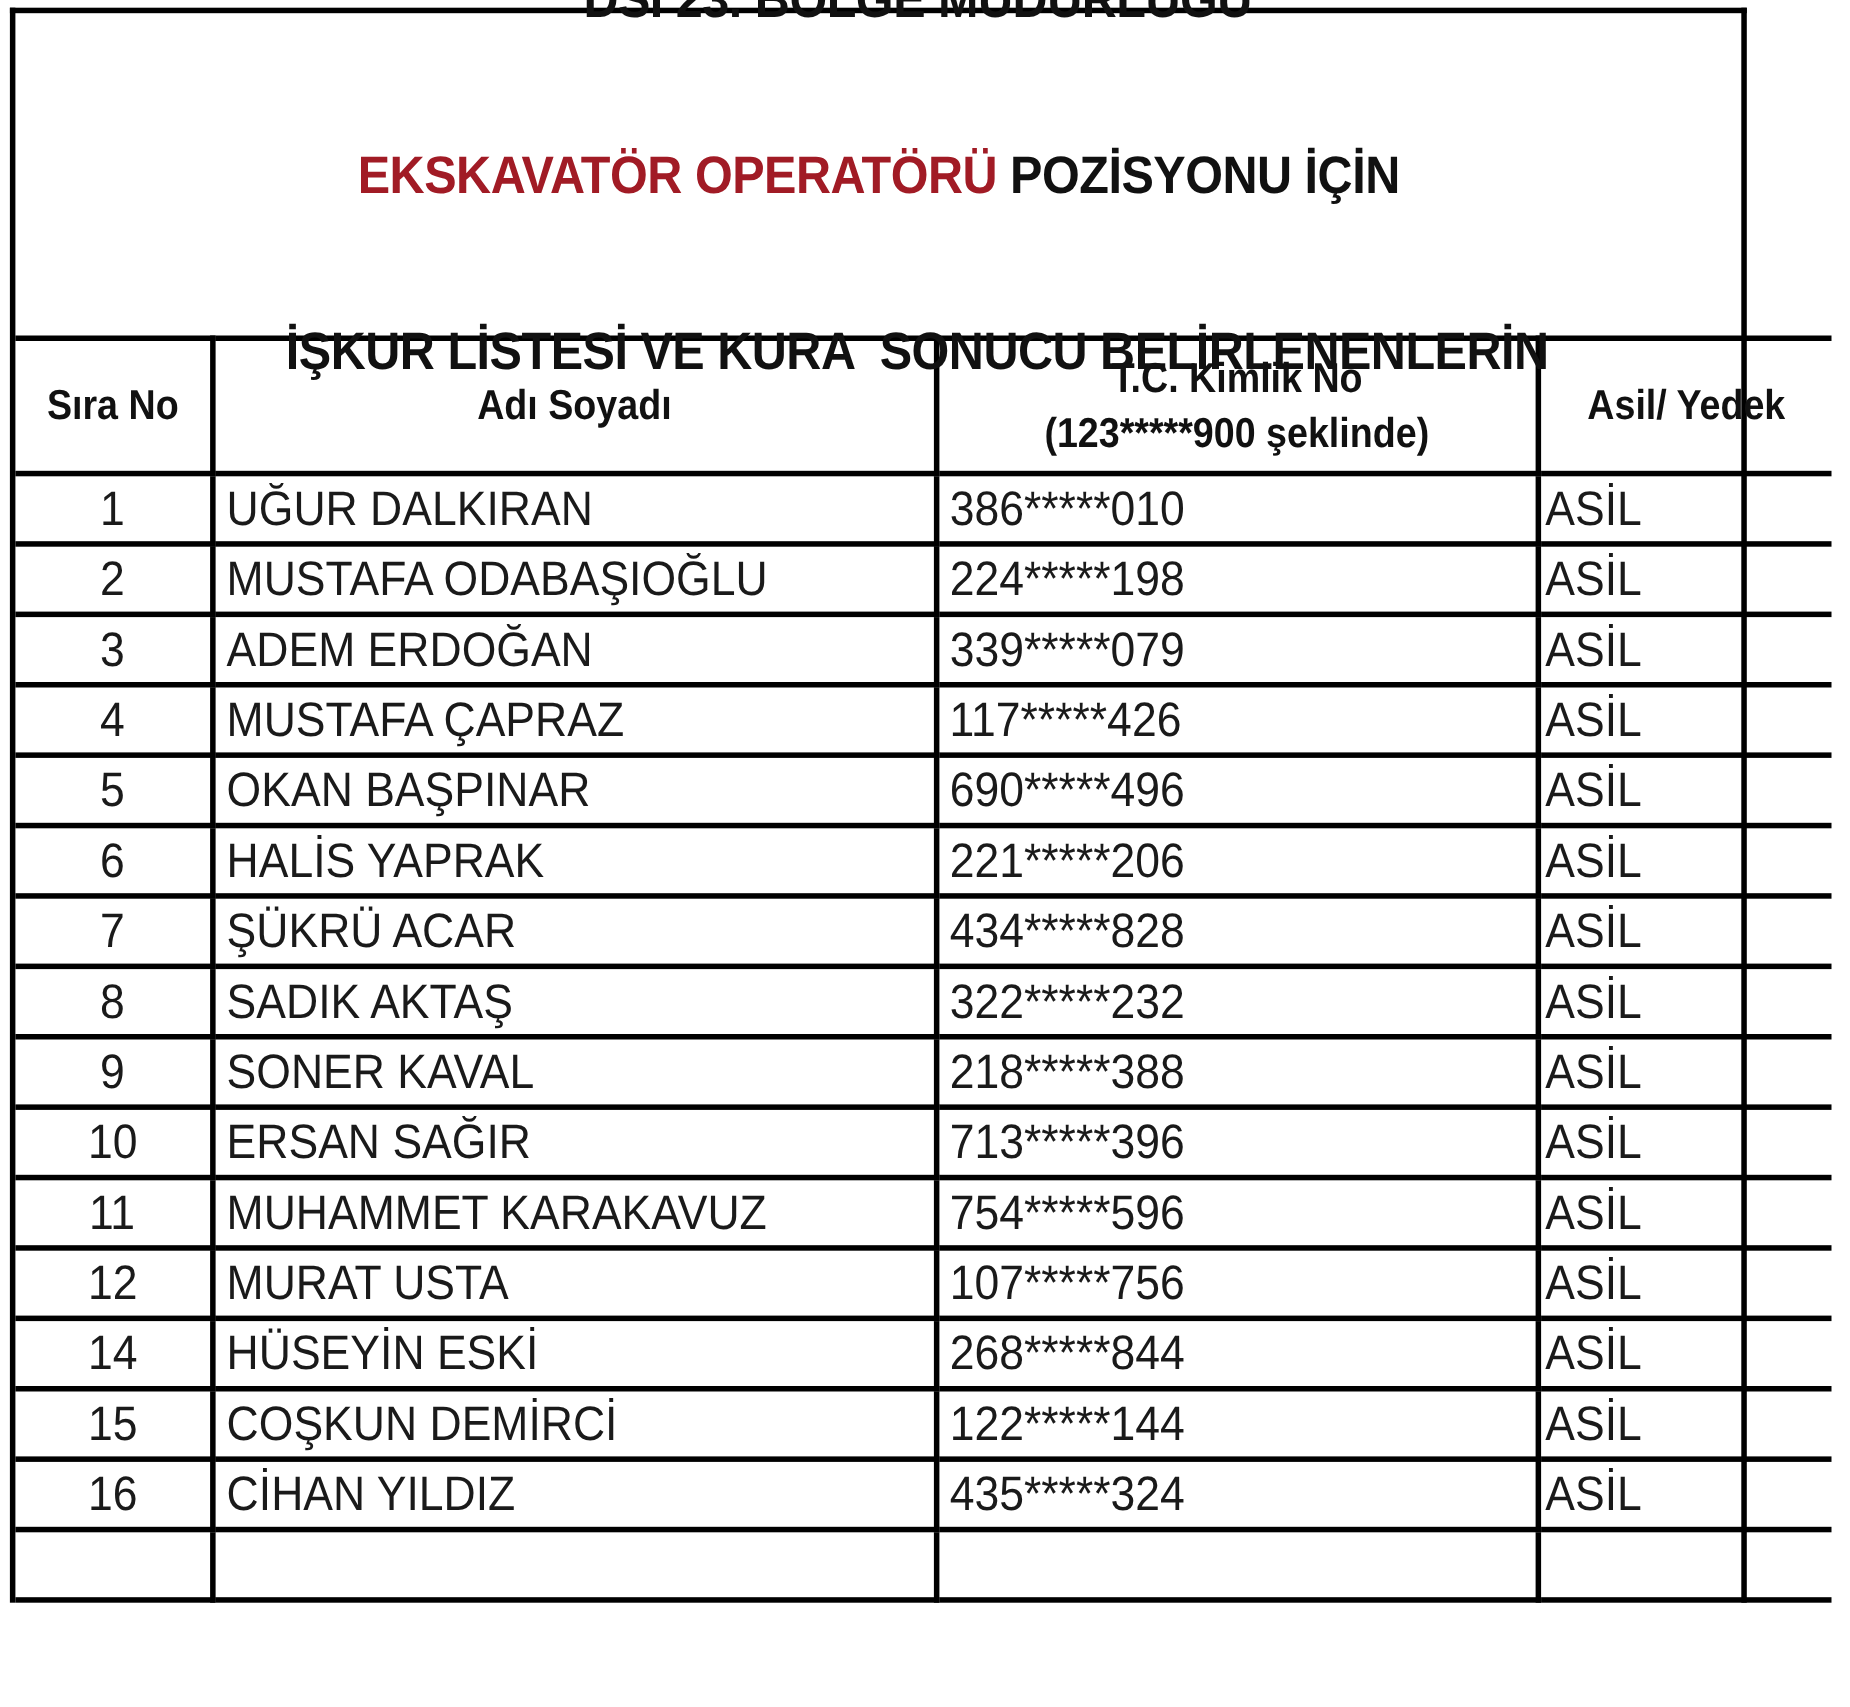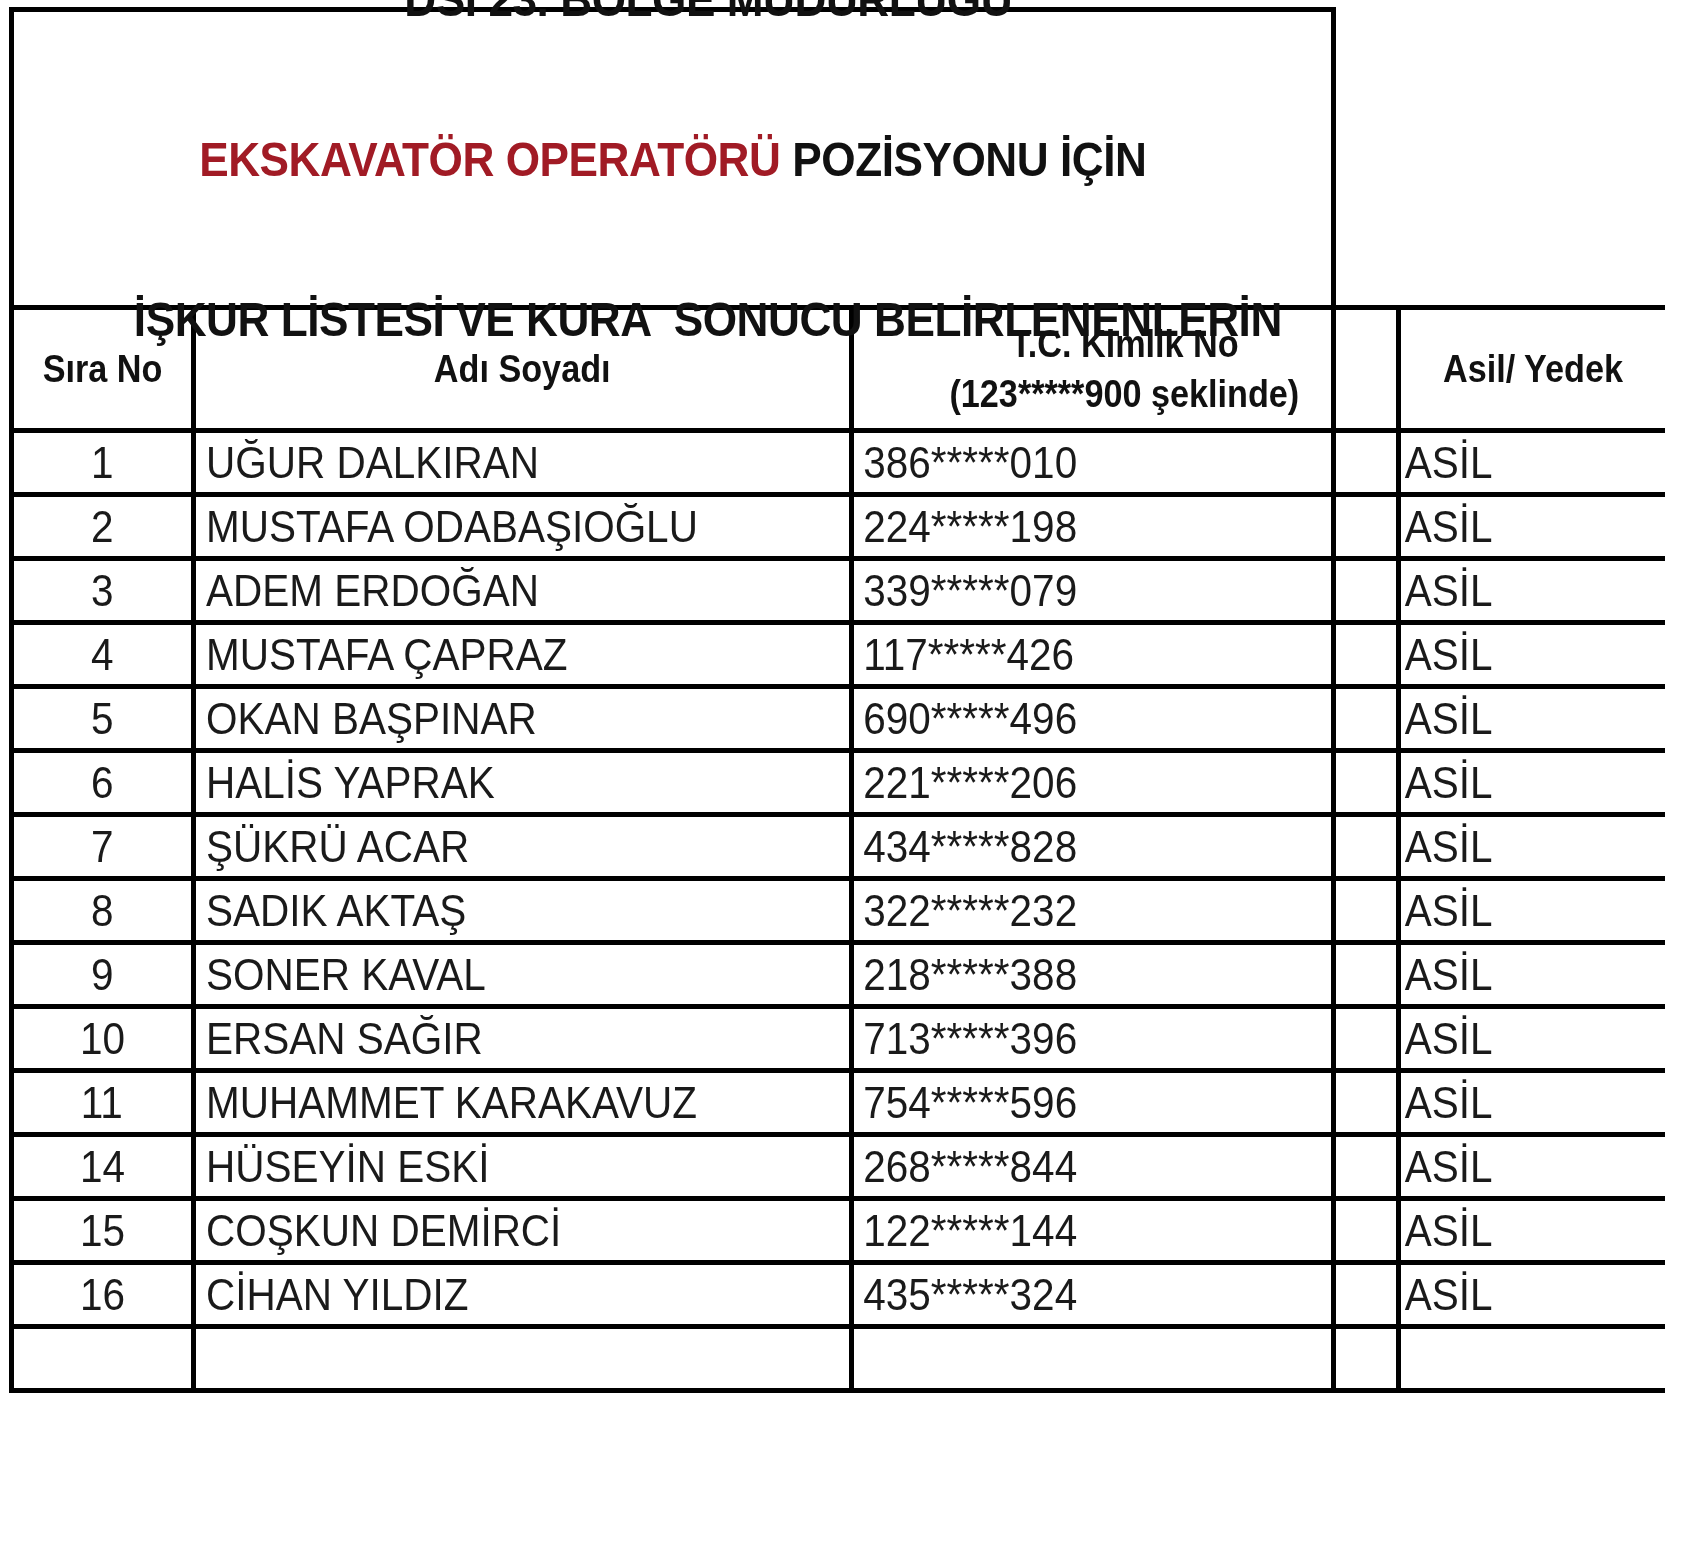--- a/index.html
+++ b/index.html
@@ -12,21 +12,21 @@
     height: 1552px;
     overflow: hidden;
     position: relative;
     font-family: "Liberation Sans", "DejaVu Sans", sans-serif;
     color: #111111;
   }
   .sheet {
     position: absolute;
     left: 9px;
     top: 7px;
-    width: 1327px;
+    width: 1579px;
     border-left: 5px solid #000;
     border-right: 5px solid #000;
     border-top: 5px solid #000;
     box-sizing: border-box;
   }
   .title-block {
     height: 293px;
     display: flex;
     flex-direction: column;
     align-items: center;
@@ -185,20 +185,26 @@
           <td class="c-tc"><span class="cell-text">713*****396</span></td>
           <td class="c-status"><span class="cell-text">ASİL</span></td>
         </tr>
         <tr>
           <td class="c-no"><span class="cell-text">11</span></td>
           <td class="c-name"><span class="cell-text">MUHAMMET KARAKAVUZ</span></td>
           <td class="c-tc"><span class="cell-text">754*****596</span></td>
           <td class="c-status"><span class="cell-text">ASİL</span></td>
         </tr>
         <tr>
+          <td class="c-no"><span class="cell-text">12</span></td>
+          <td class="c-name"><span class="cell-text">MURAT USTA</span></td>
+          <td class="c-tc"><span class="cell-text">107*****756</span></td>
+          <td class="c-status"><span class="cell-text">ASİL</span></td>
+        </tr>
+        <tr>
           <td class="c-no"><span class="cell-text">14</span></td>
           <td class="c-name"><span class="cell-text">HÜSEYİN ESKİ</span></td>
           <td class="c-tc"><span class="cell-text">268*****844</span></td>
           <td class="c-status"><span class="cell-text">ASİL</span></td>
         </tr>
         <tr>
           <td class="c-no"><span class="cell-text">15</span></td>
           <td class="c-name"><span class="cell-text">COŞKUN DEMİRCİ</span></td>
           <td class="c-tc"><span class="cell-text">122*****144</span></td>
           <td class="c-status"><span class="cell-text">ASİL</span></td>

